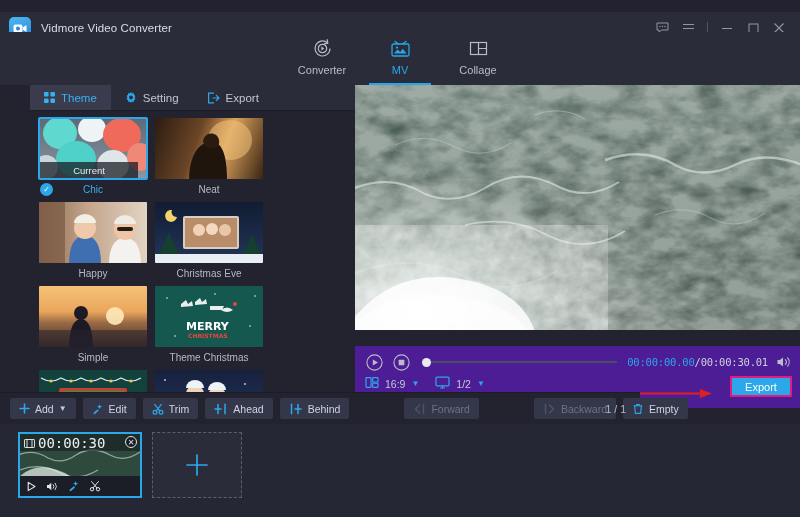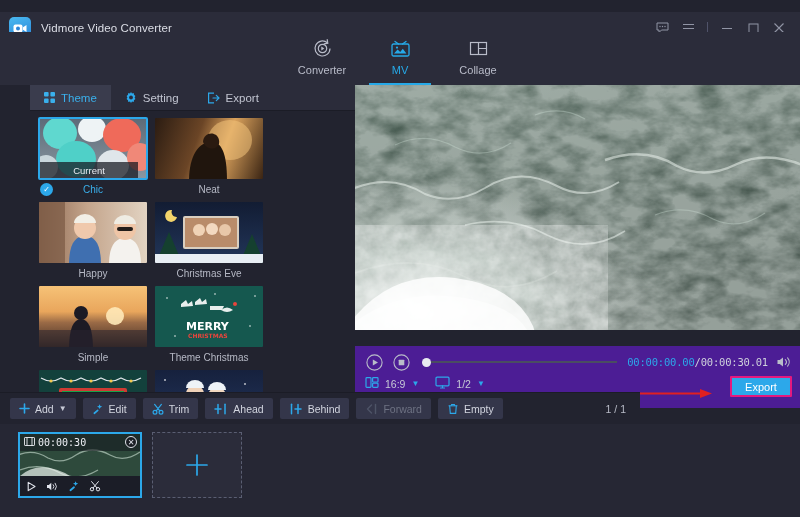--- a/index.html
+++ b/index.html
@@ -158,38 +158,38 @@
     position: absolute; top: 392px; left: 0; width: 640px; height: 32px;
     background: #22232f; display: flex; align-items: center; padding-left: 10px;
     border-top: 1px solid #1b1c26;
   }
   .tbtn {
     height: 21px; background: #34364a; border-radius: 2px; display: flex;
     align-items: center; gap: 5px; padding: 0 9px; margin-right: 7px;
     font-size: 10.5px; color: #d2d5df; cursor: pointer; white-space: nowrap;
   }
   .tbtn .ticon { display: flex; align-items: center; color: #2ca8ea; }
-  .tbtn.disabled { color: #6e7283; }
+  .tbtn.disabled { color: #6e7283; margin-left: 48px; }
   .tbtn.disabled .ticon { color: #4e5467; }
   .pagecount { position: absolute; right: 14px; font-size: 10.5px; color: #b8bbc7; }
 
   
   .timeline {
     position: absolute; top: 424px; left: 0; width: 800px; height: 93px;
     background: #262734;
   }
   .clip {
     position: absolute; left: 18px; top: 8px; width: 124px; height: 66px;
     border: 2px solid #2ca8ea; overflow: hidden; cursor: pointer;
   }
   .clip .cart { position:absolute; left:0; top:0; right:0; height: 46px; overflow:hidden; }
   .clip .ctop {
     position: absolute; top: 0; left: 0; right: 0; height: 17px;
     display: flex; align-items: center; padding: 0 4px;
-    color: #eef0f5; font-size: 10px; background: rgba(18,20,27,.55);
+    color: #eef0f5; font-size: 14px; background: rgba(18,20,27,.55);
   }
   .clip .ctop .dur { font-family: "DejaVu Sans Mono", monospace; margin-left: 3px; }
   .clip .closeb {
     position: absolute; right: 3px; top: 2px; width: 12px; height: 12px; border-radius: 50%;
     background: rgba(25,27,35,.8); border: 1px solid #dfe2ea; color: #dfe2ea;
     display: flex; align-items: center; justify-content: center; font-size: 8px; cursor: pointer;
   }
   .clip .cbottom {
     position: absolute; bottom: 0; left: 0; right: 0; height: 20px;
     background: #1b1d27; display: flex; align-items: center; gap: 9px; padding-left: 6px;
@@ -669,20 +669,29 @@
     <div class="tbtn disabled">
       <span class="ticon">
         <svg width="13" height="12" viewBox="0 0 13 12" stroke="currentColor" stroke-width="1.4" fill="none" stroke-linecap="round" stroke-linejoin="round">
           <path d="M6.5 2L2.5 6l4 4"></path>
             <path d="M10.5 1.4v9.2"></path>
         </svg>
       </span>
       <span>Forward</span>
     </div>
 
+    <div class="tbtn disabled">
+      <span class="ticon">
+        <svg width="13" height="12" viewBox="0 0 13 12" stroke="currentColor" stroke-width="1.4" fill="none" stroke-linecap="round" stroke-linejoin="round">
+          <path d="M2.5 1.4v9.2"></path>
+            <path d="M6.5 2l4 4-4 4"></path>
+        </svg>
+      </span>
+      <span>Backward</span>
+    </div>
 
     <div class="tbtn">
       <span class="ticon">
         <svg width="12" height="12" viewBox="0 0 12 12" fill="none" stroke="currentColor" stroke-width="1.1">
           <path d="M1.6 2.8h8.8"></path>
             <path d="M4.6 2.8V1.5h2.8v1.3"></path>
           <path d="M2.7 2.8l.6 7.6h5.4l.6-7.6"></path>
         </svg>
       </span>
       <span>Empty</span>

